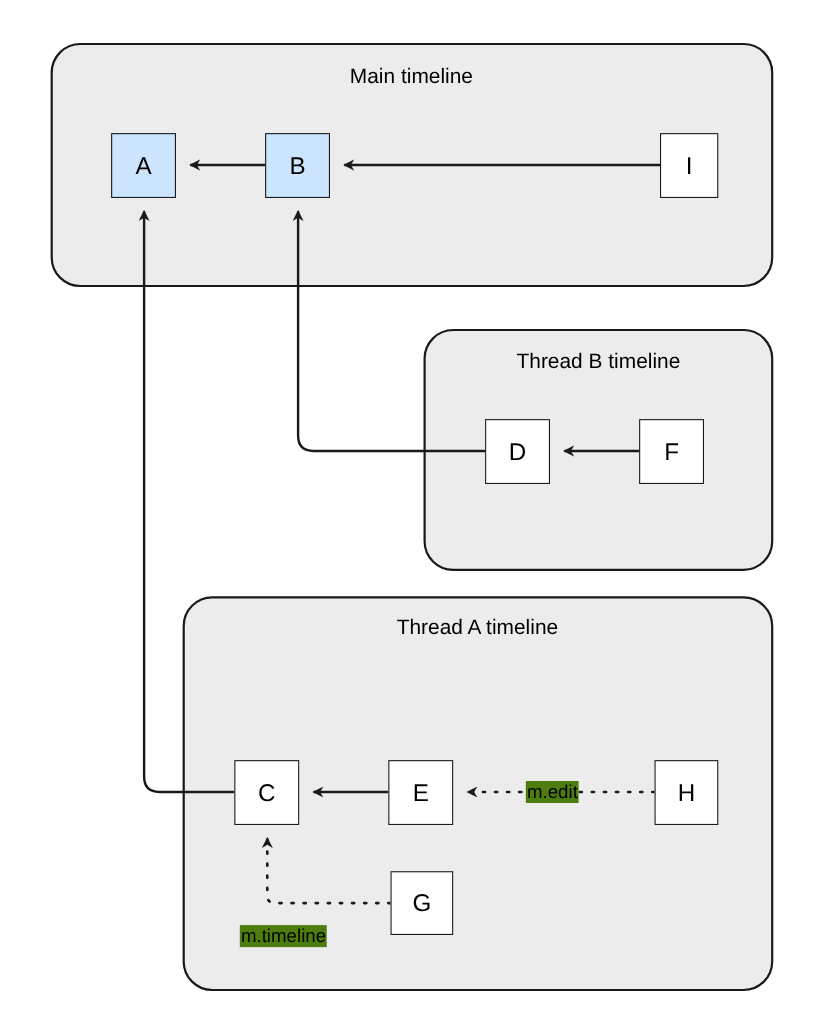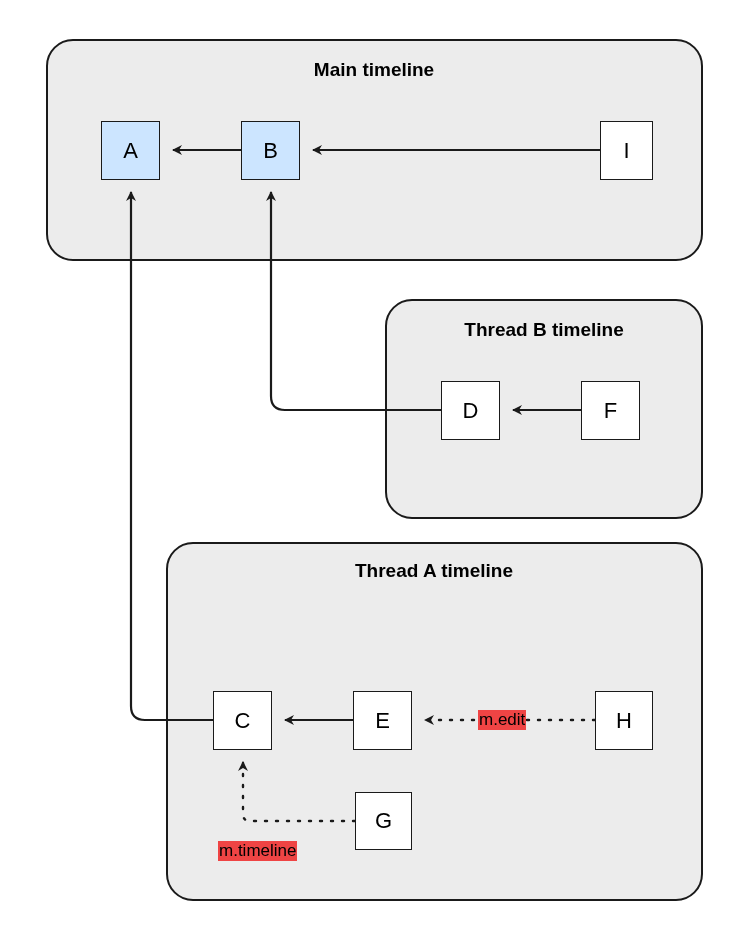--- a/index.html
+++ b/index.html
@@ -21,21 +21,21 @@
     height: 942px;
   }
   .diagram-svg {
     position: absolute;
     left: 0; top: 0;
     width: 756px;
     height: 942px;
   }
   .group-label {
     position: absolute;
-    font-weight: bold;
+    font-weight: normal;
     font-size: 19px;
     color: #000000;
     text-align: center;
     white-space: nowrap;
     transform: translateX(-50%);
   }
   .node-box {
     position: absolute;
     box-sizing: border-box;
     border: 1.6px solid #1a1a1a;
@@ -45,21 +45,21 @@
     font-size: 22px;
     color: #000000;
     line-height: 1;
   }
   .node-white { background: #ffffff; }
   .node-blue  { background: #cce5ff; }
   .edge-label {
     position: absolute;
     font-size: 17px;
     color: #000000;
-    background: #ef4444;
+    background: #4d7c0f;
     white-space: nowrap;
     padding: 0 1px;
     line-height: 1.15;
   }
 </style>
 </head>
 <body>
 
 <div id="canvas">
 

